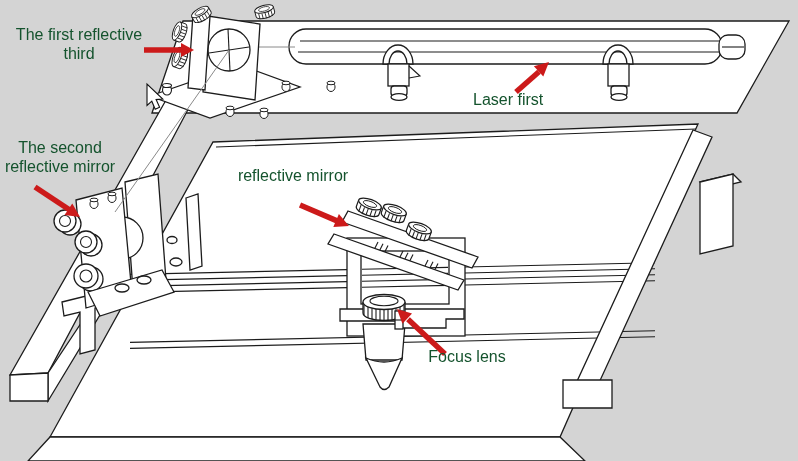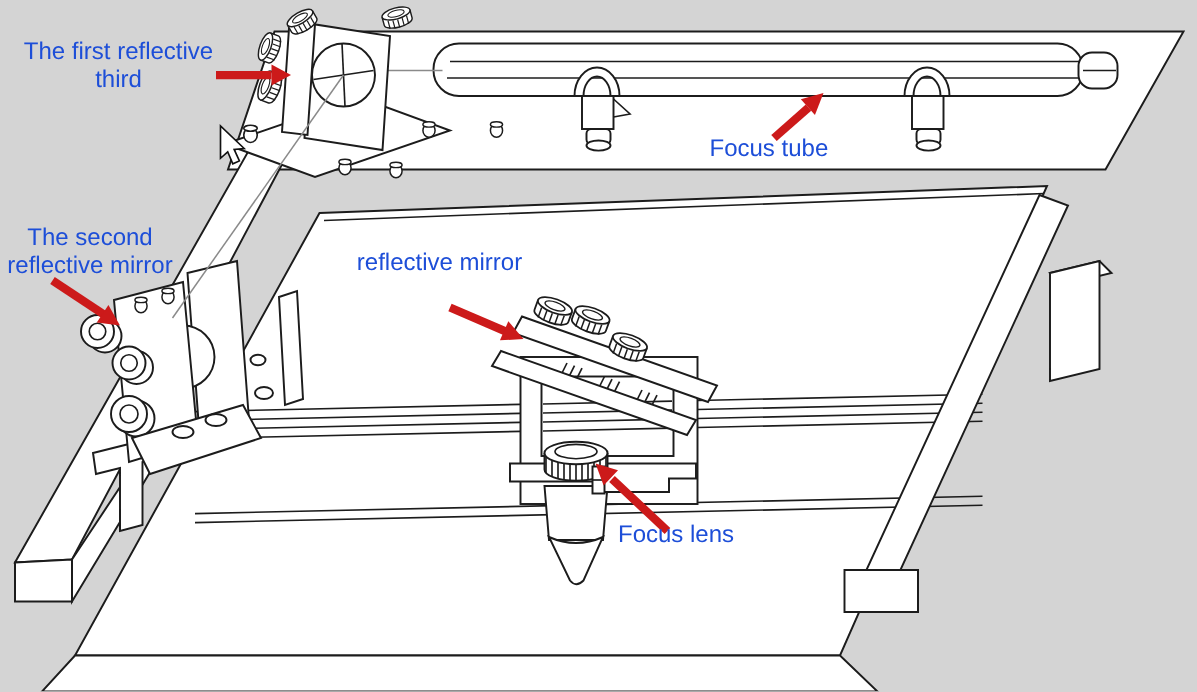--- a/index.html
+++ b/index.html
@@ -8,29 +8,29 @@
     background:#d4d4d4;
     font-family:"Liberation Sans",sans-serif;
   }
   .stage svg{position:absolute;left:0;top:0;}
   .w{fill:#ffffff;stroke:#1c1c1c;stroke-width:1.3;}
   .ln{fill:none;stroke:#1c1c1c;stroke-width:1.1;}
   .thin{fill:none;stroke:#8a8a8a;stroke-width:1;}
   .red{fill:#cc1a1a;stroke:none;}
   .redln{stroke:#cc1a1a;stroke-width:5.5;fill:none;}
   .lbl{
-    position:absolute;color:#1d4ed8;font-size:16px;line-height:1.2;
+    position:absolute;color:#14532d;font-size:16px;line-height:1.2;
     text-align:center;white-space:normal;
   }
   .lbl.left{text-align:left;}
   #label-first-mirror{left:6px;top:25px;width:146px;}
   #label-laser-tube{left:473px;top:90px;width:100px;}
-  #label-second-mirror{left:0px;top:149px;width:120px;}
+  #label-second-mirror{left:0px;top:138px;width:120px;}
   #label-third-mirror{left:234px;top:166px;width:118px;}
-  #label-focus-lens{left:412px;top:347px;width:110px;}
+  #label-focus-lens{left:412px;top:347px;width:110px;text-align:center;}
 </style>
 </head>
 <body>
 
 <div class="stage">
 <svg width="798" height="461" viewBox="0 0 798 461">
   <defs>
     <g id="knobT" stroke="#1c1c1c">
       <path d="M-12,0 L-12,7 A12,4.6 0 0 0 12,7 L12,0" fill="#fff" stroke-width="1.2"></path>
       <line x1="-8" y1="4" x2="-8" y2="11"></line>
@@ -220,21 +220,21 @@
       <polygon class="red" points="412,313.5 402.4,323.7 397,309"></polygon>
     </g>
   </g>
 </svg>
 
   <div class="lbl" id="label-first-mirror">
     <div>The first reflective</div>
     <div>third</div>
   </div>
   <div class="lbl left" id="label-laser-tube">
-    <div>Focus tube</div>
+    <div>Laser first</div>
   </div>
   <div class="lbl" id="label-second-mirror">
     <div>The second</div>
     <div>reflective mirror</div>
   </div>
   <div class="lbl" id="label-third-mirror">
     <div>reflective mirror</div>
   </div>
   <div class="lbl left" id="label-focus-lens">
     <div>Focus lens</div>

